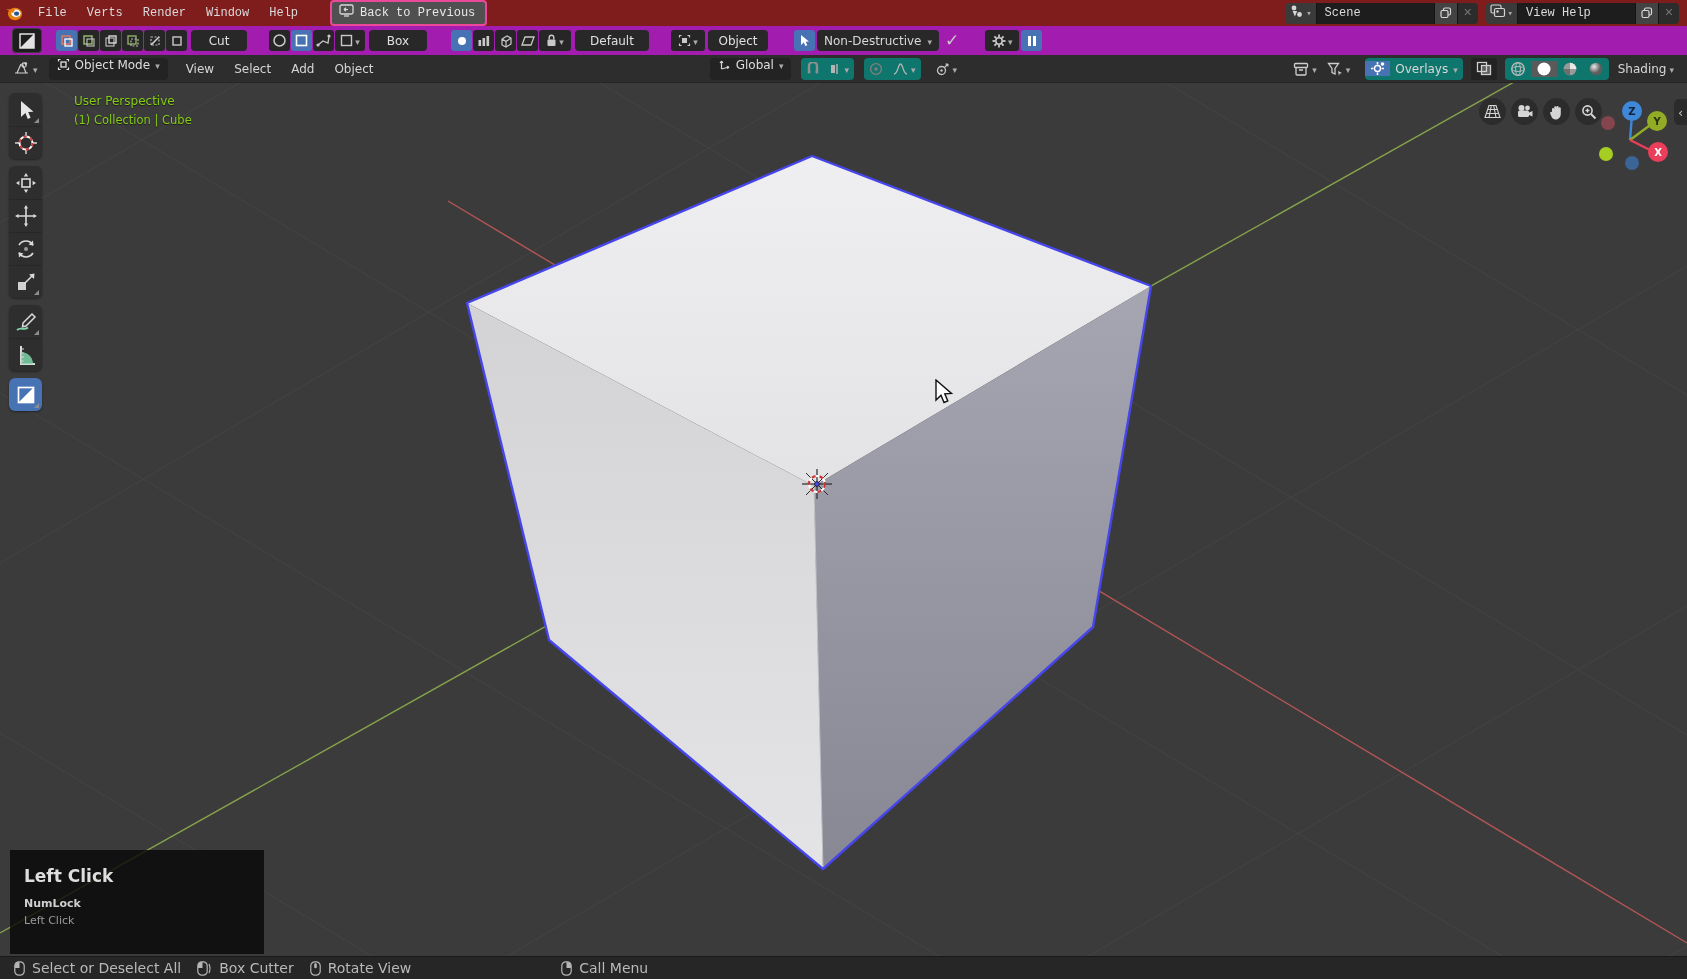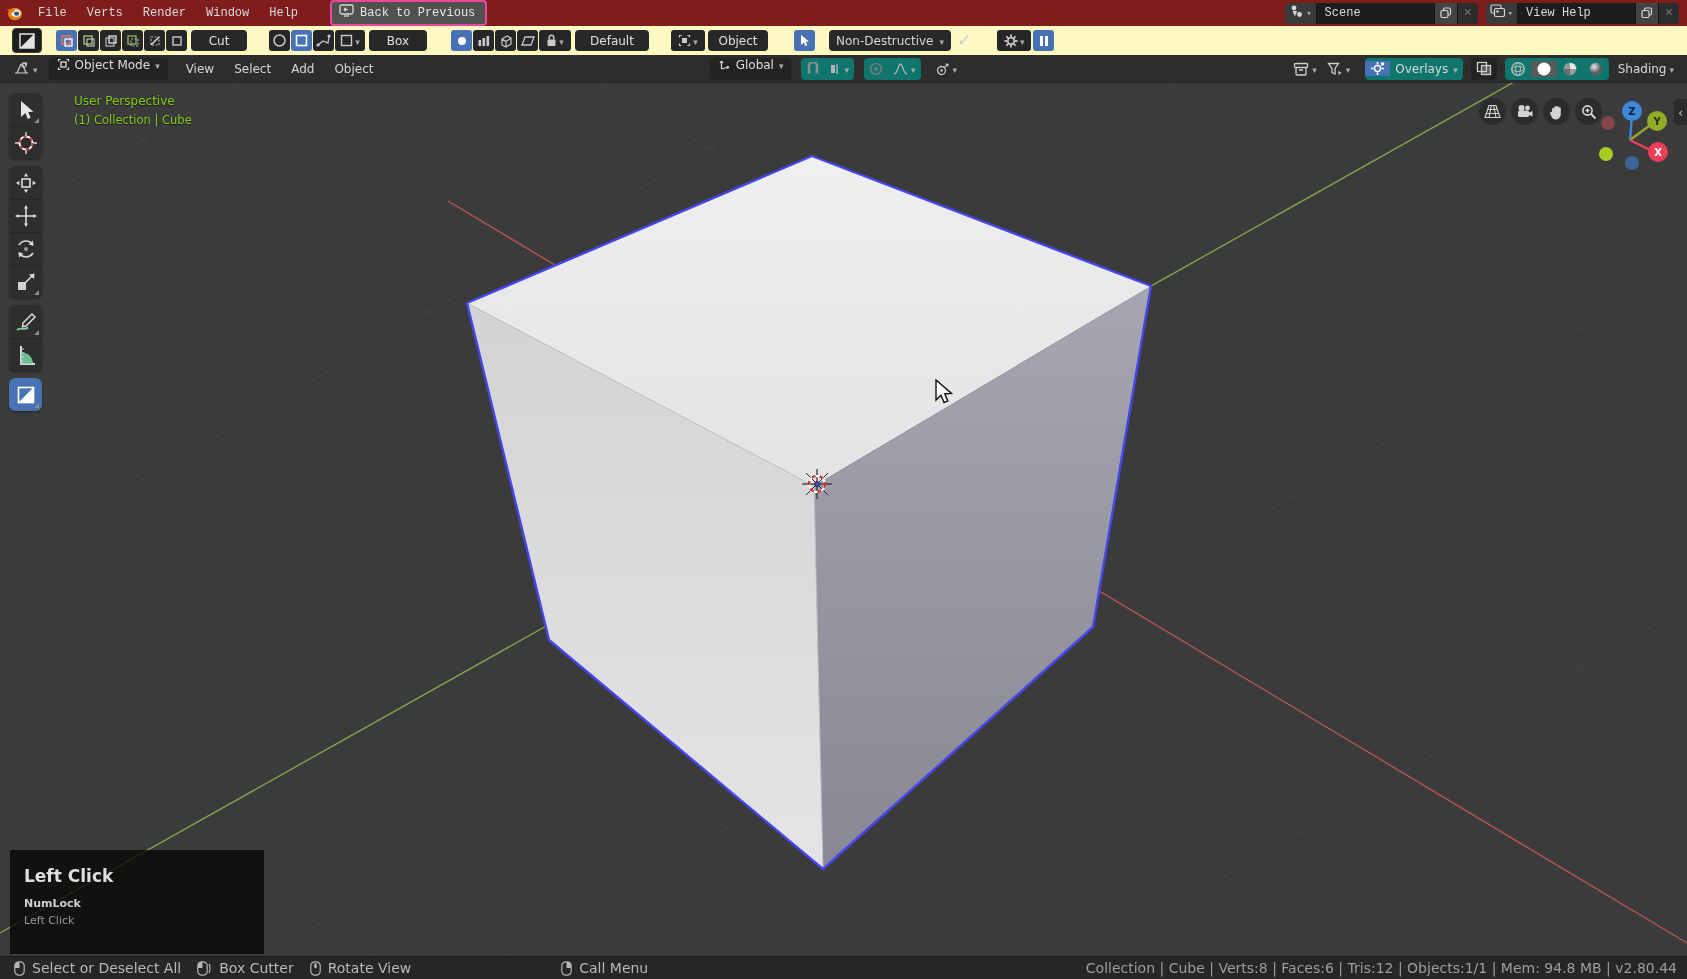--- a/index.html
+++ b/index.html
@@ -18,21 +18,21 @@
   .back-btn { margin-left:22px; display:flex; align-items:center; gap:6px; background:#505050; border:2px solid #ec4899; border-radius:4px; padding:2px 10px 3px 7px; color:#e8e8e8; }
   .topbar-right { margin-left:auto; display:flex; align-items:center; gap:8px; padding-right:8px; }
   .id-widget { display:flex; align-items:center; height:21px; }
   .id-icon-btn { display:flex; align-items:center; gap:2px; background:#3a3a3a; height:21px; padding:0 4px; border-radius:4px 0 0 4px; }
   .id-field { background:#1d1d1d; height:21px; display:flex; align-items:center; padding:0 8px; width:118px; color:#dcdcdc; border-left:1px solid #141414; }
   .id-copy { background:#434343; width:23px; height:21px; display:flex; align-items:center; justify-content:center; border-left:1px solid #141414; }
   .id-x { background:#2c2c2c; width:21px; height:21px; display:flex; align-items:center; justify-content:center; border-radius:0 4px 4px 0; border-left:1px solid #141414; color:#777; }
   .x-glyph::before { content:"×"; font-size:14px; line-height:1; }
 
   
-  .toolsettings { position:absolute; top:26px; left:0; right:0; height:29px; background:#fef9c3; display:flex; align-items:center; padding-left:12px; z-index:29; }
+  .toolsettings { position:absolute; top:26px; left:0; right:0; height:29px; background:#a21caf; display:flex; align-items:center; padding-left:12px; z-index:29; }
   .ts-toolbtn { width:30px; height:25px; border:1px solid #3d3d3d; border-radius:4px; display:flex; align-items:center; justify-content:center; background:#1d1d1d; }
   .ts-group { display:flex; align-items:center; gap:1px; }
   .sbtn { width:21px; height:21px; border-radius:3px; display:flex; align-items:center; justify-content:center; background:#262626; }
   .sbtn.active { background:#4772b3; }
   .field { background:#282828; border-radius:4px; height:21px; display:flex; align-items:center; justify-content:center; color:#e0e0e0; font-size:12px; }
   .chev::before { content:"▾"; font-size:9px; color:#ababab; line-height:1; }
   .dd { display:flex; align-items:center; gap:4px; background:#282828; border-radius:4px; height:21px; padding:0 7px; }
   .check-glyph::before { content:"✓"; font-size:17px; color:#c9c9c9; line-height:1; }
 
   
@@ -272,21 +272,21 @@
         </svg>
       <span class="chev"></span>
     </div>
     <div class="field" style="width:60px;margin-left:3px;">Object</div>
 
     <div class="sbtn active" style="margin-left:26px;">
       <svg width="12" height="13" viewBox="0 0 12 13">
           <path d="M2 1 L2 11 L4.8 8.4 L6.4 12 L8.3 11.2 L6.7 7.7 L10 7.5 Z" fill="#fff"></path>
         </svg>
     </div>
-    <div class="dd" style="width:122px;margin-left:14px;justify-content:space-between;">
+    <div class="dd" style="width:122px;margin-left:2px;justify-content:space-between;">
       <span>Non-Destructive</span>
       <span class="chev"></span>
     </div>
     <div class="check-glyph" style="margin-left:6px;"></div>
 
     <div class="sbtn" style="width:34px;gap:2px;margin-left:26px;">
       <svg width="14" height="14" viewBox="0 0 14 14">
         <g stroke="#c9c9c9" stroke-width="1.8">
             <line x1="7" y1="0.5" x2="7" y2="3"></line>
             <line x1="7" y1="11" x2="7" y2="13.5"></line>
@@ -673,16 +673,15 @@
       </svg>
       <span>Rotate View</span>
     </div>
     <div class="hint hint-callmenu">
       <svg width="11" height="15" viewBox="0 0 11 15">
         <rect x="0.8" y="0.8" width="9.4" height="13.4" rx="4" fill="none" stroke="#b5b5b5" stroke-width="1.2"></rect>
         <path d="M10 5 a4 4 0 0 0-4.5-4 V7 H10 Z" fill="#b5b5b5"></path>
       </svg>
       <span>Call Menu</span>
     </div>
-    <div class="sb-info">Collection | Cube | Verts:8 | Faces:6 | Tris:12 | Objects:1/1 | Mem: 94.8 MB | v2.80.44</div>
   </div>
 
 </div>
 
 </body></html>

